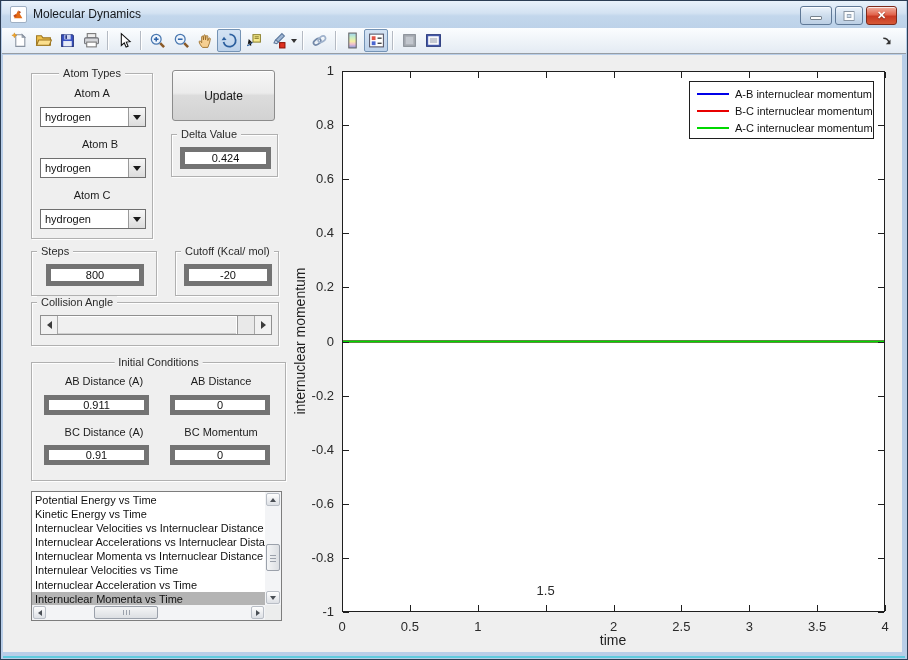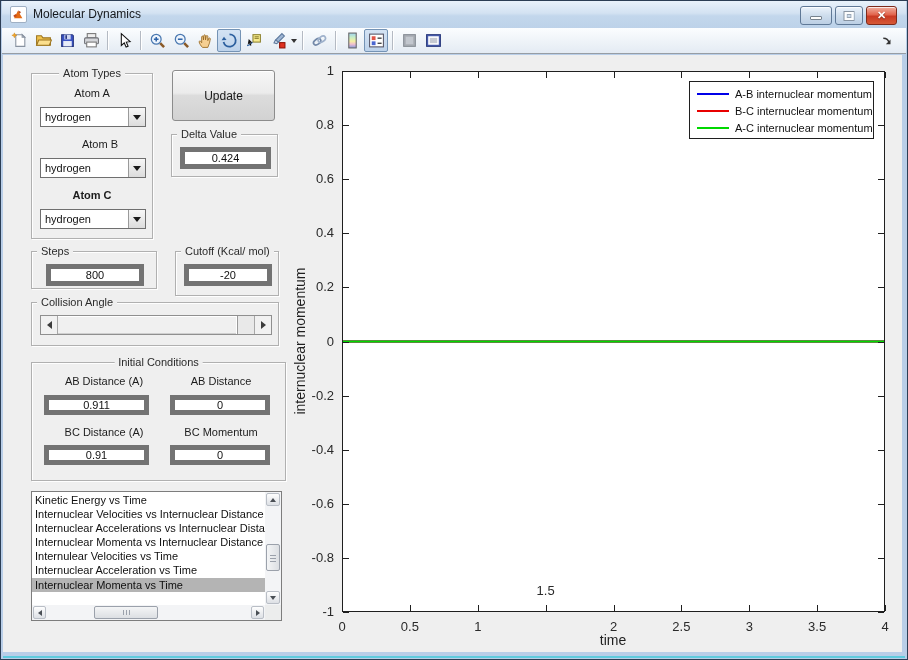--- a/index.html
+++ b/index.html
@@ -294,38 +294,38 @@
           <i></i>
         </span>
     </div>
     <span class="field-label" style="left:16px;right:0;top:64px;">Atom B</span>
     <div class="combo" style="left:8px;top:84px;width:106px;">
       <span class="cval">hydrogen</span>
       <span class="cbtn">
           <i></i>
         </span>
     </div>
-    <span class="field-label" style="left:0;right:0;top:115px;font-weight:bold;">Atom C</span>
+    <span class="field-label" style="left:0;right:0;top:115px;">Atom C</span>
     <div class="combo" style="left:8px;top:135px;width:106px;">
       <span class="cval">hydrogen</span>
       <span class="cbtn">
           <i></i>
         </span>
     </div>
   </div>
 
   <div class="pushbtn" style="left:171px;top:69px;width:103px;height:51px;">Update</div>
 
   <div class="panel" style="left:170px;top:133px;width:107px;height:43px;">
     <span class="panel-label pl-left">Delta Value</span>
     <input class="edit" style="left: 8px; top: 12px; width: 91px; height: 22px;" value="0.424">
   </div>
 
 
-  <div class="panel" style="left:30px;top:250px;width:126px;height:38px;">
+  <div class="panel" style="left:30px;top:250px;width:126px;height:45px;">
     <span class="panel-label pl-left">Steps</span>
     <input class="edit" style="left: 14px; top: 12px; width: 98px; height: 22px;" value="800">
   </div>
 
   <div class="panel" style="left:174px;top:250px;width:104px;height:45px;">
     <span class="panel-label pl-left">Cutoff (Kcal/ mol)</span>
     <input class="edit" style="left: 8px; top: 12px; width: 88px; height: 22px;" value="-20">
   </div>
 
   <div class="panel" style="left:30px;top:301px;width:248px;height:44px;">
@@ -348,20 +348,21 @@
     <input class="edit" style="left: 12px; top: 32px; width: 105px; height: 20px;" value="0.911">
     <input class="edit" style="left: 138px; top: 32px; width: 100px; height: 20px;" value="0">
     <span class="field-label" style="left:12px;width:120px;top:63px;">BC Distance (A)</span>
     <span class="field-label" style="left:134px;width:110px;top:63px;">BC Momentum</span>
     <input class="edit" style="left: 12px; top: 82px; width: 105px; height: 20px;" value="0.91">
     <input class="edit" style="left: 138px; top: 82px; width: 100px; height: 20px;" value="0">
   </div>
 
   <div class="listbox" style="left:30px;top:490px;width:251px;height:130px;">
     <div class="list-items" id="list-items">
+        <div class="list-item">Potential Energy vs Time</div>
         <div class="list-item">Kinetic Energy vs Time</div>
         <div class="list-item">Internuclear Velocities vs Internuclear Distance</div>
         <div class="list-item">Internuclear Accelerations vs Internuclear Distance</div>
         <div class="list-item">Internuclear Momenta vs Internuclear Distance</div>
         <div class="list-item">Internulear Velocities vs Time</div>
         <div class="list-item">Internuclear Acceleration vs Time</div>
         <div class="list-item selected">Internuclear Momenta vs Time</div>
       </div>
     <div class="vscroll">
       <span class="sb-btn" style="left:1px;right:1px;top:1px;height:13px;">

